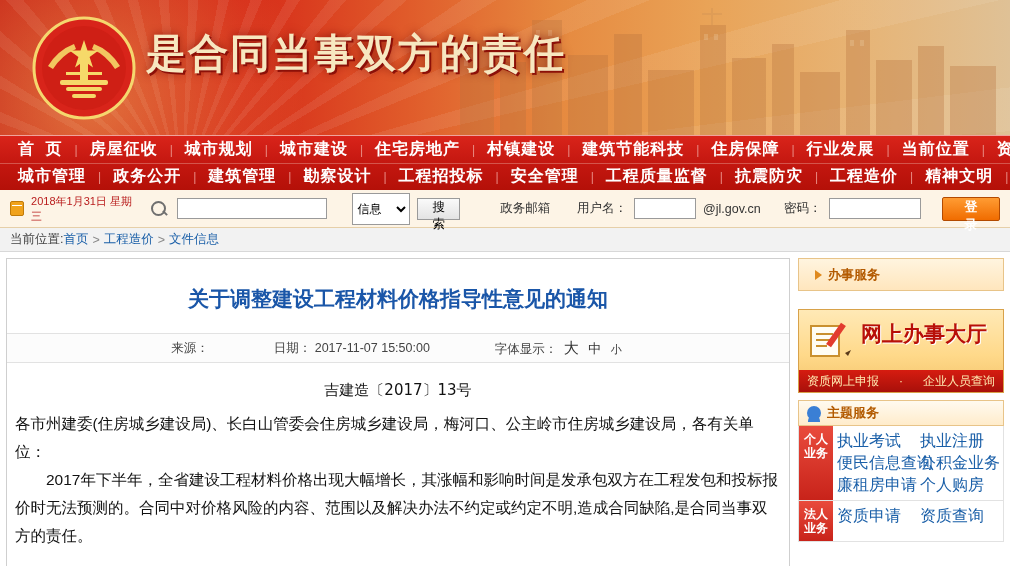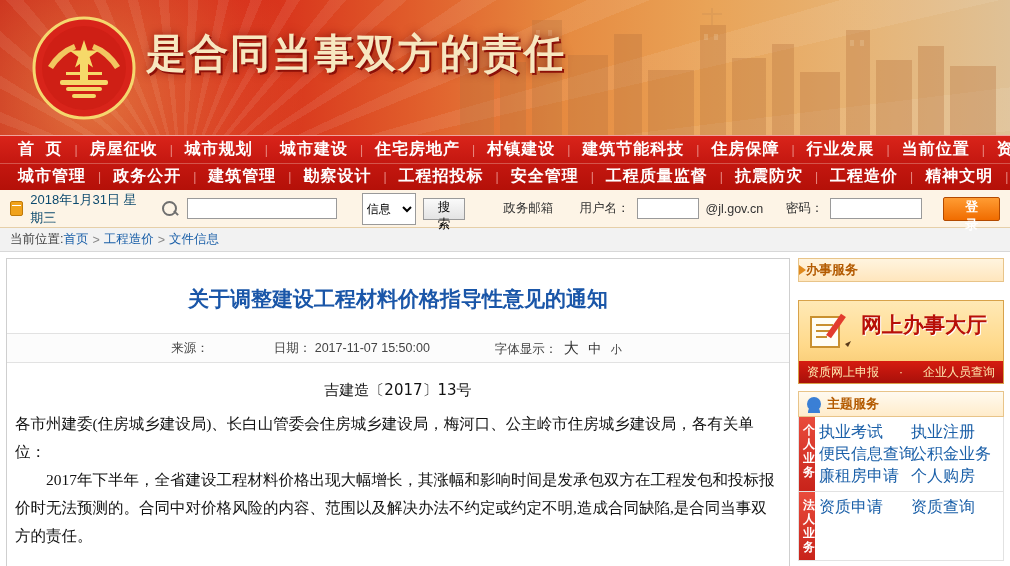--- a/index.html
+++ b/index.html
@@ -73,21 +73,21 @@
     display: flex; align-items: center; padding: 0 10px; gap: 7px;
     font-size: 12.5px; color: #333;
   }
   .cal-icon {
     width: 15px; height: 15px; background: #f0a21c;
     border: 1px solid #c07a09; border-radius: 2px; position: relative;
   }
   .cal-icon:after {
     content:""; position:absolute; left:1px; right:1px; top:3px; height:1px; background:#fff;
   }
-  .date-text { color:#0c4a6e; font-size: 13px; }
+  .date-text { color:#b91c1c; font-size: 11px; }
   .mag {
     width: 18px; height: 18px; position: relative; margin: 0 4px 0 8px; cursor:pointer;
   }
   .mag:before {
     content:""; position:absolute; left:1px; top:1px; width:11px; height:11px;
     border:2px solid #6f6f6f; border-radius:50%;
   }
   .mag:after {
     content:""; position:absolute; left:12px; top:12px; width:6px; height:2px;
     background:#6f6f6f; transform: rotate(45deg);
@@ -142,30 +142,30 @@
   .art-meta .fs a { color: #333; cursor: pointer; margin: 0 3px; text-decoration: none;}
   .fs-large { font-size: 15px; }
   .fs-mid { font-size: 13px; }
   .fs-small { font-size: 11px; }
   .doc-no {
     text-align: center; font-size: 15px; color: #111; padding: 18px 0 10px 0;
     font-family: "DejaVu Sans", "Liberation Sans", sans-serif;
   }
   .para {
     font-size: 15.5px; color: #111; line-height: 28px; padding: 0 8px;
-    font-family: Liberation Serif, serif;
+    font-family: Liberation Sans, sans-serif;
   }
   .para.indent { text-indent: 2em; }
 
   
   .side { width: 206px; }
   .side-head {
-    height: 24px; background: linear-gradient(180deg,#fff4df,#ffe6bd);
-    border: 1px solid #e8c489; display: flex; align-items: center; 
-    padding: 0 0; font-size: 13px; font-weight: bold; color: #b35a00;
+    height: 33px; background: linear-gradient(180deg,#fff4df,#ffe6bd);
+    border: 1px solid #e8c489; display: flex; align-items: center; gap: 6px;
+    padding: 0 16px; font-size: 13px; font-weight: bold; color: #b35a00;
   }
   .arrow-ic {
     width: 0; height: 0; border-left: 7px solid #e08a1e;
     border-top: 5px solid transparent; border-bottom: 5px solid transparent;
   }
   .hall {
     margin-top: 18px; border: 1px solid #d8a24a; height: 84px;
     background: linear-gradient(180deg,#ffe9b6 0%,#ffd98a 55%,#f3c268 100%);
     position: relative; overflow: hidden;
   }
@@ -187,21 +187,21 @@
     margin-top: 7px; height: 26px; background: linear-gradient(180deg,#fffaf0,#ffeccb);
     border: 1px solid #e8c489; display: flex; align-items: center; gap: 6px;
     padding: 0 8px; font-size: 13px; font-weight: bold; color: #b35a00;
   }
   .person-ic { width: 14px; height: 14px; border-radius: 50%; background: #3a7fd5; position: relative; }
   .person-ic:after{content:"";position:absolute;left:1px;bottom:-2px;width:12px;height:7px;border-radius:6px 6px 0 0;background:#3a7fd5;}
   .svc {
     border: 1px solid #e2e2e2; border-top: none; display: flex; background:#fff;
   }
   .svc-tab {
-    width: 16px; background: linear-gradient(180deg,#e94b3c,#c8231a);
+    width: 34px; background: linear-gradient(180deg,#e94b3c,#c8231a);
     color: #fff; font-size: 12px; text-align: center; padding: 6px 4px;
     line-height: 14px; font-weight: bold;
   }
   .svc-links { flex: 1; display: flex; flex-wrap: wrap; padding: 4px 0 4px 4px; }
   .svc-links a {
     width: 50%; color: #1a5fa8; font-size: 16px; line-height: 22px;
     text-decoration: none; cursor: pointer; white-space: nowrap;
   }
 </style>
 </head>

